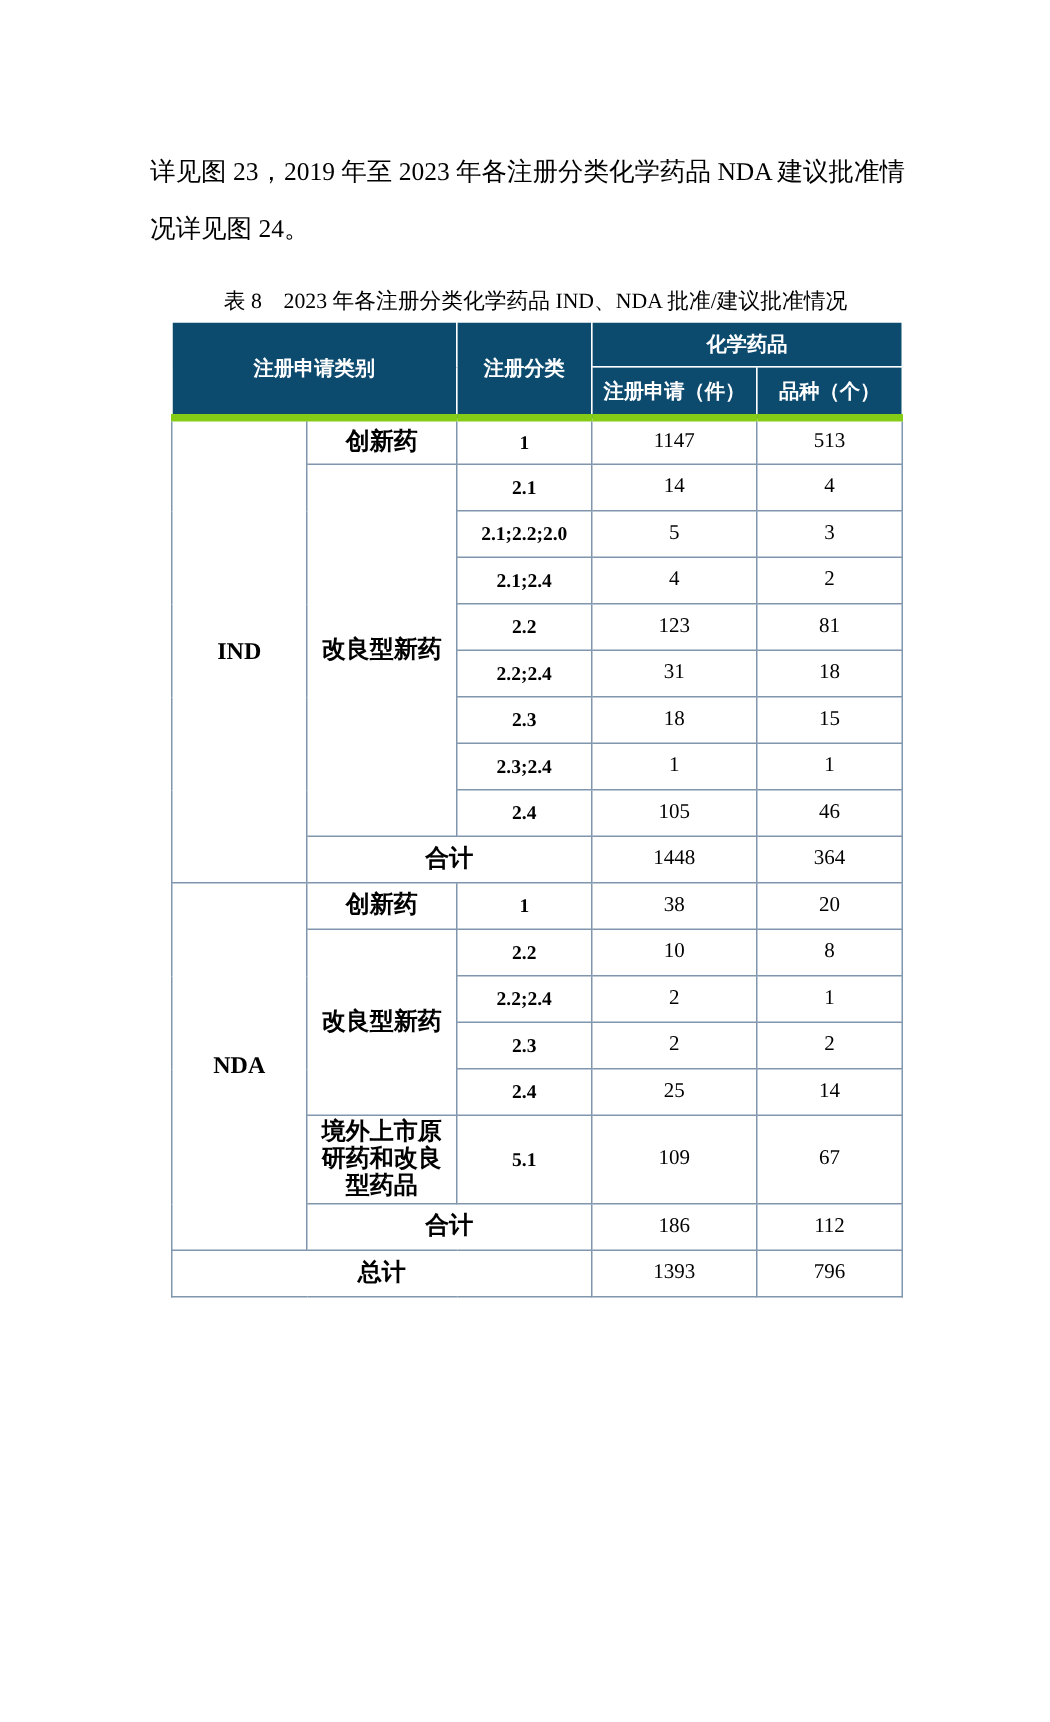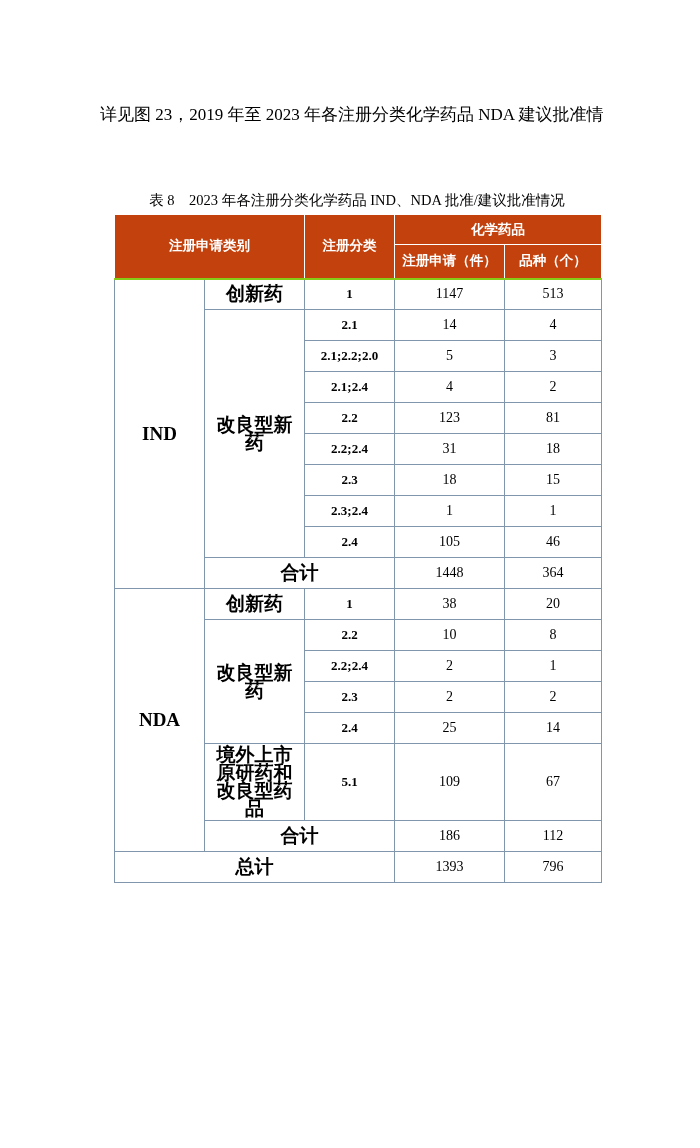--- a/index.html
+++ b/index.html
@@ -14,46 +14,47 @@
   .intro-line { line-height:38px; white-space:nowrap; }
   .table-title {
     position:absolute; left:107px; top:191px; width:500px;
     text-align:center; font-weight:normal; font-size:14.5px; white-space:nowrap;
   }
   table.doc-table {
     position:absolute; left:114px; top:214px; width:487px;
     border-collapse:collapse; table-layout:fixed;
   }
   table.doc-table thead th {
-    background:#c2410c; color:#ffffff;
+    background:#0c4a6e; color:#ffffff;
     font-family:"Liberation Sans","DejaVu Sans",sans-serif;
     font-weight:bold; font-size:13.5px;
     border:1px solid #ffffff; text-align:center; vertical-align:middle;
     padding:2px;
   }
-  table.doc-table thead th.hb { border-bottom:2px solid #84cc16; }
+  table.doc-table thead th.hb { border-bottom:5px solid #84cc16; }
   table.doc-table thead tr.h1 { height:30px; }
   table.doc-table thead tr.h2 { height:34px; }
   table.doc-table tbody td {
     border:1px solid #8096ad; background:#ffffff;
     text-align:center; vertical-align:middle;
     font-size:14px; height:31px; padding:2px 4px; line-height:18px;
   }
-  table.doc-table tbody td.cat { font-weight:bold; font-size:19px; }
+  table.doc-table tbody td.cat { font-weight:bold; font-size:16px; }
   table.doc-table tbody td.cls { font-weight:bold; font-size:13px; }
   .note { position:absolute; left:100px; top:888px; font-size:13px; white-space:nowrap; }
   .page-num { position:absolute; left:0; top:1056px; width:700px; text-align:center; font-size:13.5px; }
 </style>
 </head>
 <body>
 
 <div class="page">
 
   <div class="intro">
     <div class="intro-line">详见图 23，2019 年至 2023 年各注册分类化学药品 NDA 建议批准情</div>
+    <div class="intro-line">况详见图 24。</div>
   </div>
 
   <div class="table-title">表 8　2023 年各注册分类化学药品 IND、NDA 批准/建议批准情况</div>
 
   <table class="doc-table">
     <colgroup>
       <col style="width:90px">
         <col style="width:100px">
         <col style="width:90px">
         <col style="width:110px">

